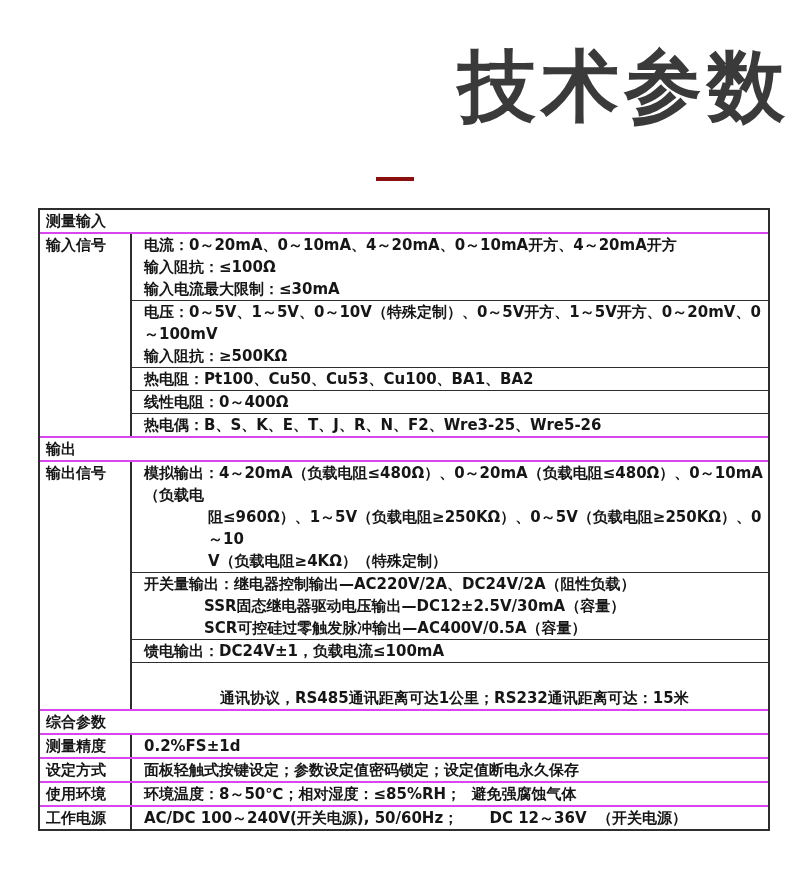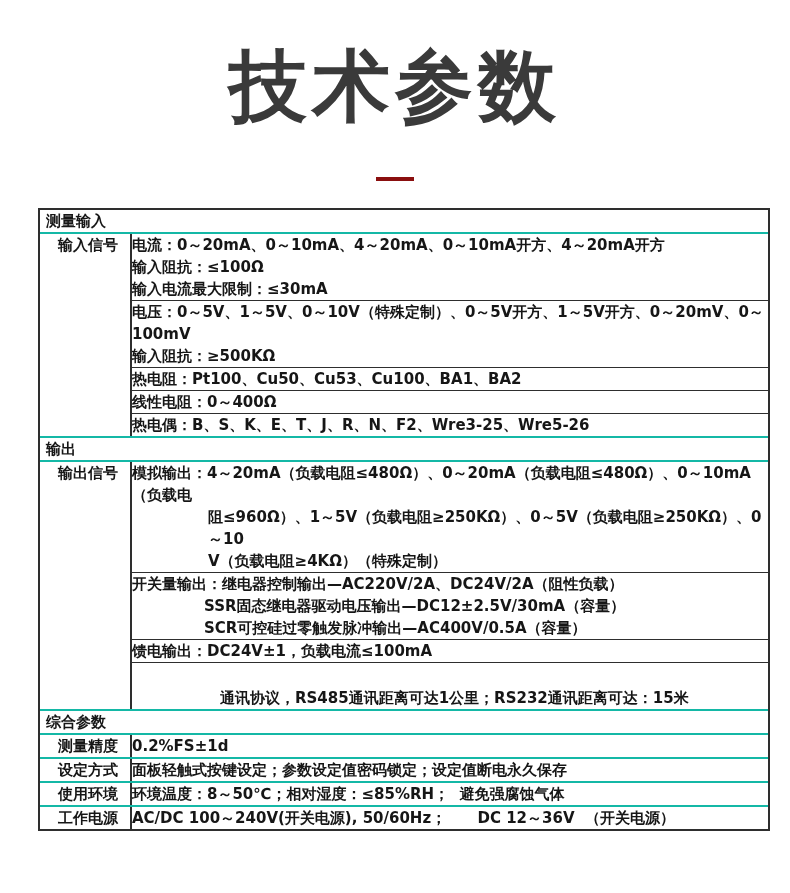--- a/index.html
+++ b/index.html
@@ -6,61 +6,61 @@
   .page{
     position:relative;
     width:790px;height:893px;
     background:#ffffff;
     font-family:"DejaVu Sans","Liberation Sans",sans-serif;
     overflow:hidden;
   }
   .title{
     margin:0;
     padding-top:44px;
-    text-align:center;
+    text-align:right;
     font-size:78px;
     line-height:1.1;
     font-weight:900;
     letter-spacing:5px;
     color:#3a3a3a;
   }
   .title-underline{
     width:38px;height:4px;
     margin:47px auto 0 auto;
     background:#8a0f0f;
   }
   .spec-table{
     position:absolute;
     left:38px;top:208px;
     width:728px;
     border:2px solid #2e2e2e;
     background:#ffffff;
   }
-  .row{display:flex;border-bottom:2px solid #14b8a6;}
+  .row{display:flex;border-bottom:2px solid #d946ef;}
   .row:last-child{border-bottom:none;}
   .cell-label{
     flex:0 0 84px;
     width:84px;
     border-right:2px solid #2e2e2e;
     padding-left:6px;
     box-sizing:content-box;
   }
   .cell-content{flex:1;min-width:0;}
   .subrow{border-bottom:1px solid #2e2e2e;}
   .subrow:last-child{border-bottom:none;}
   .line{
     font-size:15px;
     line-height:22px;
     font-weight:700;
     color:#161616;
     white-space:pre-wrap;
   }
-  .cell-content .line{}
+  .cell-content .line{padding-left:12px;}
   .section-row .line{padding-left:6px;}
-  .cell-label .line{padding-left:0;text-align:center;}
+  .cell-label .line{padding-left:0;}
   .line.ind1{padding-left:76px;}
   .line.ind2{padding-left:72px;}
   .line.ind3{padding-left:88px;margin-top:24px;}
 </style>
 </head>
 <body>
 
 <div class="page">
   <h1 class="title" style="color: rgb(58, 58, 58);">技术参数</h1>
   <div class="title-underline" style="background: rgb(138, 15, 15);"></div>

